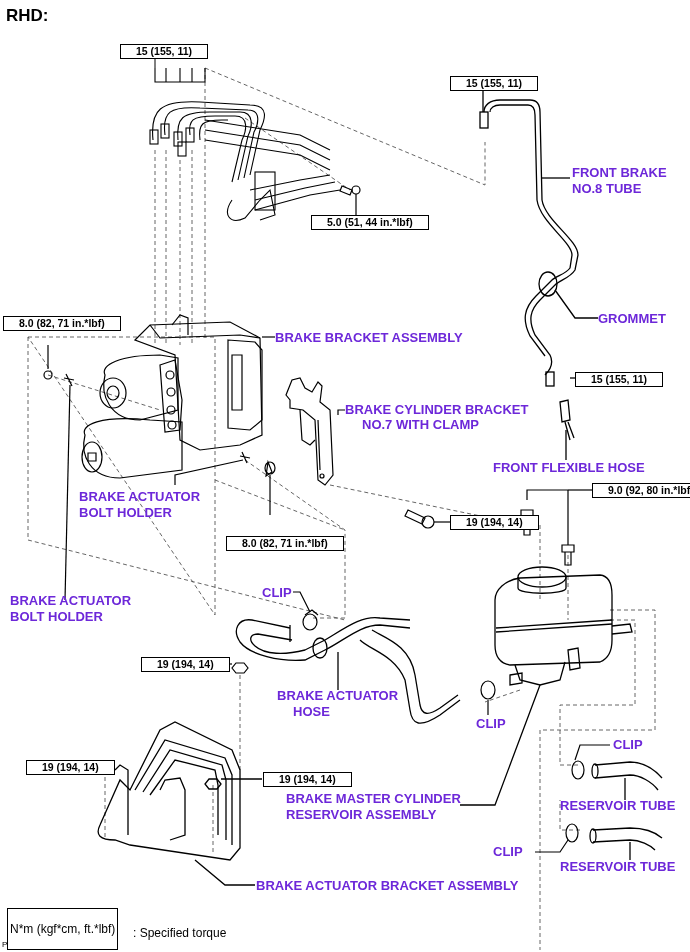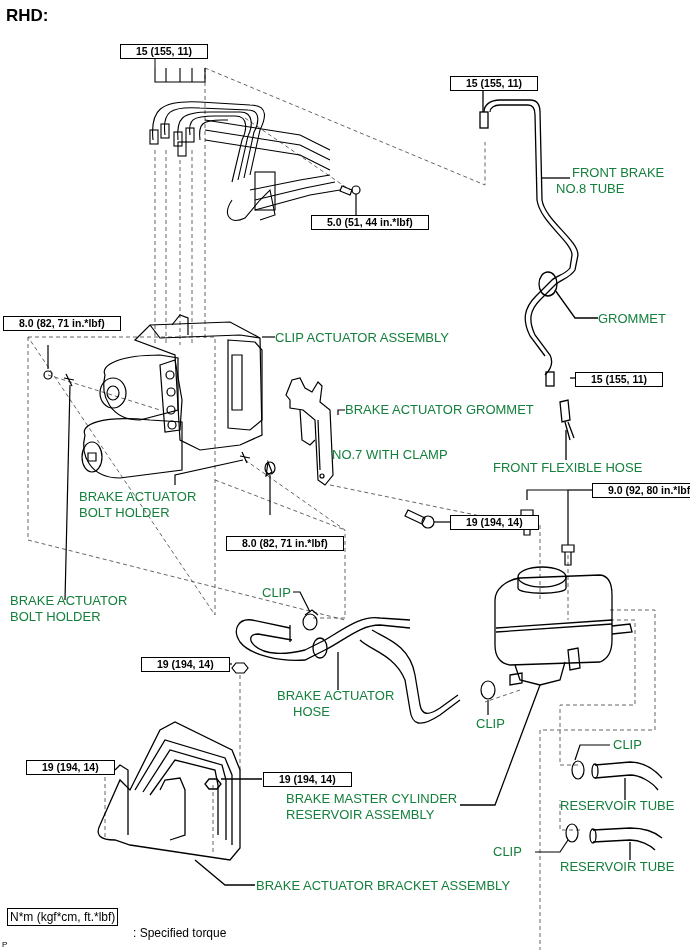--- a/index.html
+++ b/index.html
@@ -1,26 +1,26 @@
 <!DOCTYPE html>
 <html><head>
 <meta charset="utf-8">
 <style>
   html, body { margin:0; padding:0; background:#ffffff; }
   body { width:690px; height:952px; position:relative; overflow:hidden;
          font-family:"Liberation Sans", sans-serif; color:#000; }
   #art { position:absolute; left:0; top:0; width:690px; height:952px; }
   .lbl { position:absolute; font-size:13px; line-height:15px; white-space:nowrap;
-         font-family:"Liberation Sans", sans-serif; color:#15803d; }
+         font-family:"Liberation Sans", sans-serif; color:#6d28d9;font-weight:bold; }
   .tq { position:absolute; font-size:10.5px; font-weight:bold; line-height:13px;
         border:1.3px solid #000; padding:0 15px; background:#fff; white-space:nowrap;
         font-family:"Liberation Sans", sans-serif; }
   .title { position:absolute; left:6px; top:6px; font-size:17px; font-weight:bold; }
   .legend-box { position:absolute; left:7px; top:908px; font-size:12px; border:1px solid #000;
-                padding:0 2px; line-height:16px; }
+                padding:12px 2px; line-height:16px; }
   .legend-text { position:absolute; left:133px; top:909px; font-size:12px; line-height:16px;margin-top:16px; }
   .pmark { position:absolute; left:2px; top:940px; font-size:8px; }
 </style>
 </head>
 <body>
 
 <svg id="art" viewBox="0 0 690 952" xmlns="http://www.w3.org/2000/svg" fill="none" stroke="#000" stroke-width="1.2">
 
   <g stroke-dasharray="4,3" stroke="#555" stroke-width="0.9">
     <path d="M205 68 L485 185 L485 142"></path>
@@ -212,25 +212,25 @@
 <div class="tq" style="left:3px;top:316px;">8.0 (82, 71 in.*lbf)</div>
 <div class="tq" style="left:575px;top:372px;">15 (155, 11)</div>
 <div class="tq" style="left:226px;top:536px;">8.0 (82, 71 in.*lbf)</div>
 <div class="tq" style="left:450px;top:515px;">19 (194, 14)</div>
 <div class="tq" style="left:592px;top:483px;">9.0 (92, 80 in.*lbf)</div>
 <div class="tq" style="left:141px;top:657px;">19 (194, 14)</div>
 <div class="tq" style="left:26px;top:760px;">19 (194, 14)</div>
 <div class="tq" style="left:263px;top:772px;">19 (194, 14)</div>
 
 <div class="lbl" style="left:572px;top:165px;">FRONT BRAKE</div>
-<div class="lbl" style="left:556px;top:181px;text-align:right;">NO.8 TUBE</div>
+<div class="lbl" style="left:572px;top:181px;text-align:right;">NO.8 TUBE</div>
 <div class="lbl" style="left:598px;top:311px;">GROMMET</div>
-<div class="lbl" style="left:275px;top:330px;">CLIP ACTUATOR ASSEMBLY</div>
-<div class="lbl" style="left:345px;top:402px;">BRAKE ACTUATOR GROMMET</div>
-<div class="lbl" style="left:332px;top:417px;margin-top:30px;">NO.7 WITH CLAMP</div>
+<div class="lbl" style="left:275px;top:330px;">BRAKE BRACKET ASSEMBLY</div>
+<div class="lbl" style="left:345px;top:402px;">BRAKE CYLINDER BRACKET</div>
+<div class="lbl" style="left:362px;top:417px;">NO.7 WITH CLAMP</div>
 <div class="lbl" style="left:493px;top:460px;">FRONT FLEXIBLE HOSE</div>
 <div class="lbl" style="left:79px;top:489px;">BRAKE ACTUATOR</div>
 <div class="lbl" style="left:79px;top:505px;">BOLT HOLDER</div>
 <div class="lbl" style="left:10px;top:593px;">BRAKE ACTUATOR</div>
 <div class="lbl" style="left:10px;top:609px;">BOLT HOLDER</div>
 <div class="lbl" style="left:262px;top:585px;">CLIP</div>
 <div class="lbl" style="left:277px;top:688px;">BRAKE ACTUATOR</div>
 <div class="lbl" style="left:277px;top:704px;margin-left:16px;">HOSE</div>
 <div class="lbl" style="left:476px;top:716px;">CLIP</div>
 <div class="lbl" style="left:613px;top:737px;">CLIP</div>

